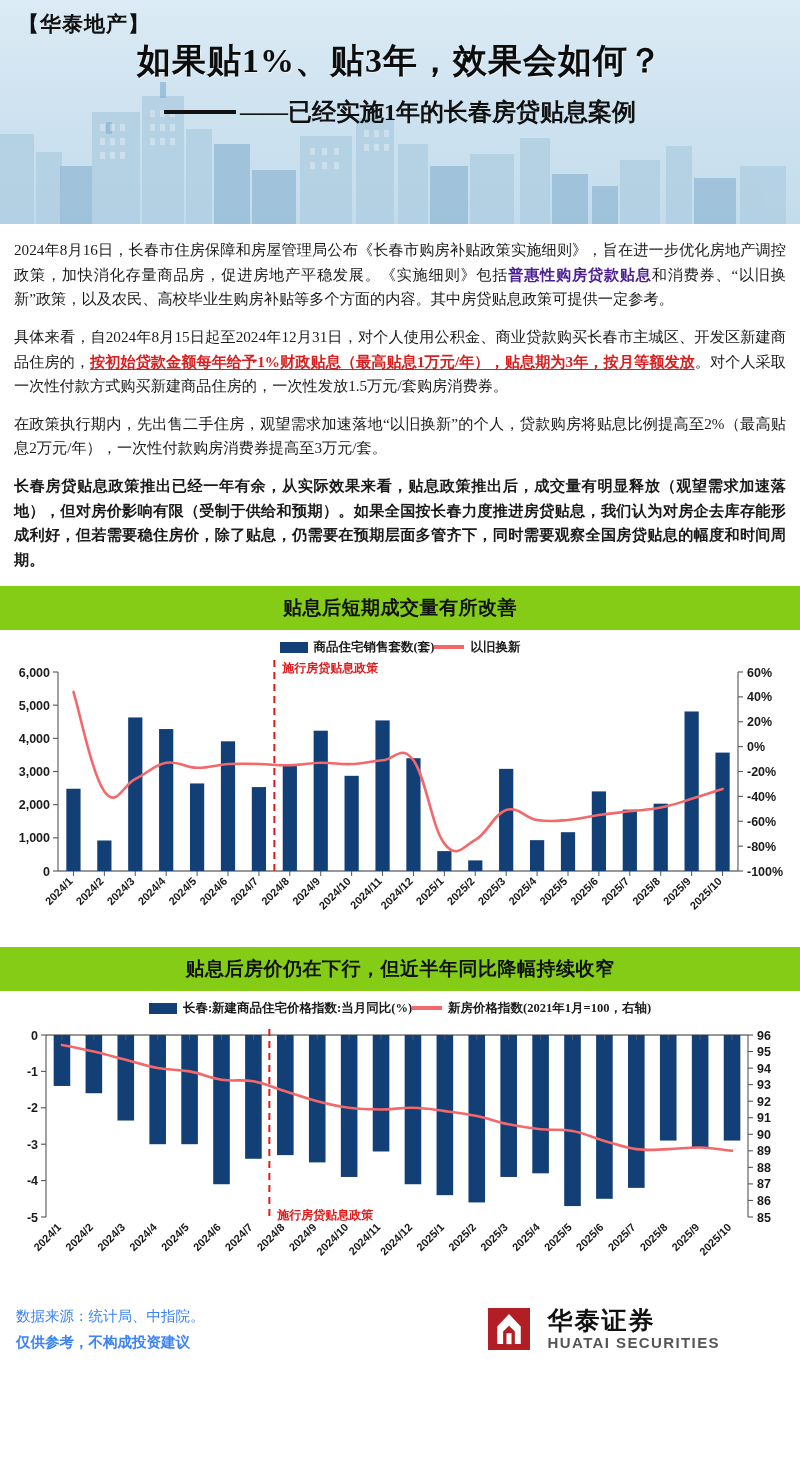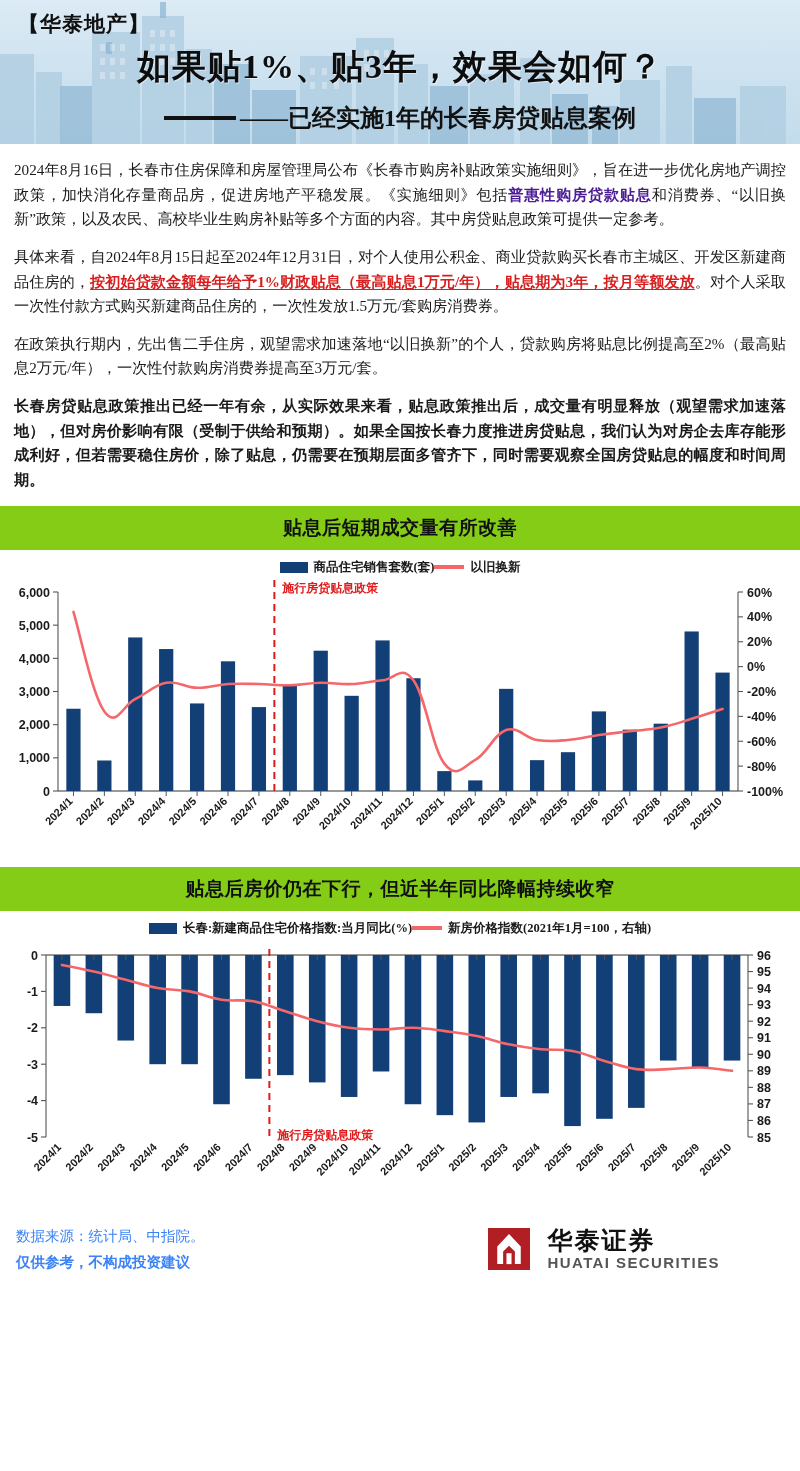--- a/index.html
+++ b/index.html
@@ -6,33 +6,33 @@
   html, body {
     width: 800px;
     background: #ffffff;
     font-family: "Liberation Serif", "DejaVu Serif", serif;
   }
   body { width: 800px; height: 1471px; position: relative; overflow: hidden; }
 
   
   .header {
     position: relative;
-    height: 144px;
+    height: 224px;
     background: linear-gradient(180deg, #dcebf5 0%, #cfe3f0 45%, #c3dcec 100%);
     overflow: hidden;
   }
   .skyline { position: absolute; left: 0; bottom: 0; width: 100%; height: 150px; }
   .hdr-text { position: relative; z-index: 5; padding: 10px 0 0 0; }
   .hdr-tag {
     font-size: 21px; font-weight: bold; color: #111; letter-spacing: 1px;
     margin-left: 18px; font-family: "Liberation Serif", serif;
   }
   .hdr-title {
     text-align: center; font-size: 34px; font-weight: bold; color: #0d0d0d;
-    margin-top: 6px; letter-spacing: 1px;
+    letter-spacing: 1px;
     text-shadow: 1px 1px 0 rgba(255,255,255,.5);
   }
   .hdr-sub-wrap {
     display: flex; align-items: center; justify-content: center;
     margin-top: 12px; 
   }
   .hdr-rule { width: 72px; height: 4px; background: #111; margin-right: 4px; }
   .hdr-sub { font-size: 24px; font-weight: bold; color: #111; }
 
   

